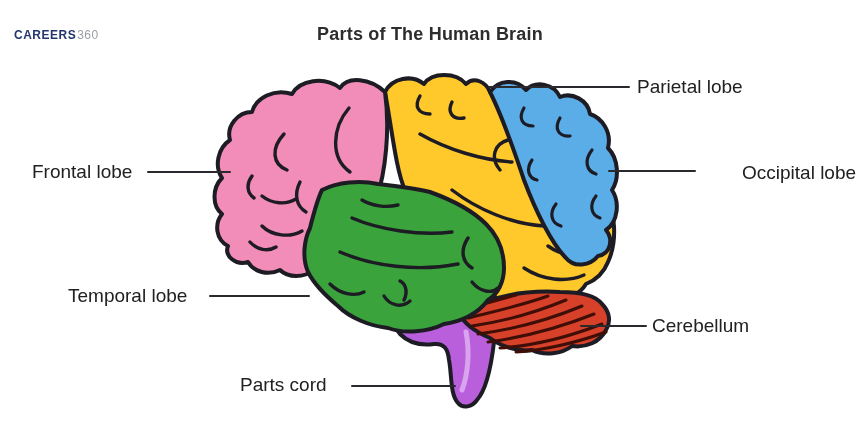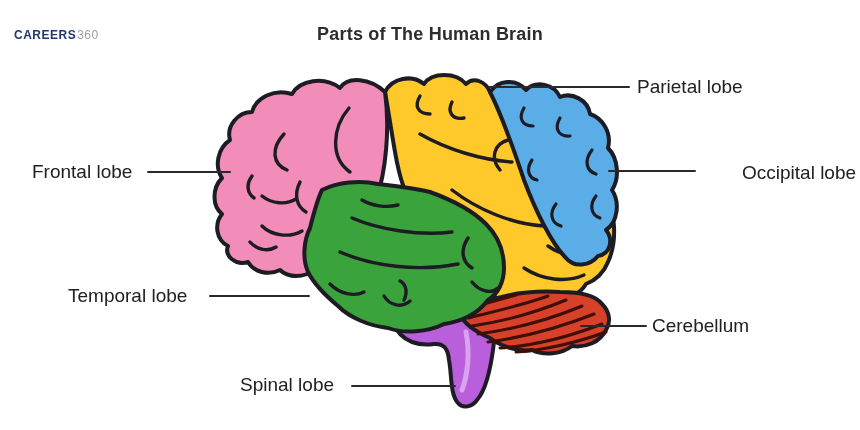--- a/index.html
+++ b/index.html
@@ -148,15 +148,15 @@
       <line x1="581" y1="326" x2="646" y2="326"></line>
       <line x1="352" y1="386" x2="455" y2="386"></line>
     </g>
   </svg>
 
   <div class="lobe-label lbl-parietal">Parietal lobe</div>
   <div class="lobe-label lbl-frontal">Frontal lobe</div>
   <div class="lobe-label lbl-occipital">Occipital lobe</div>
   <div class="lobe-label lbl-cerebellum">Cerebellum</div>
   <div class="lobe-label lbl-temporal">Temporal lobe</div>
-  <div class="lobe-label lbl-spinal">Spinal lobe</div>
+  <div class="lobe-label lbl-spinal">Parts cord</div>
 
 </div>
 
 </body></html>

